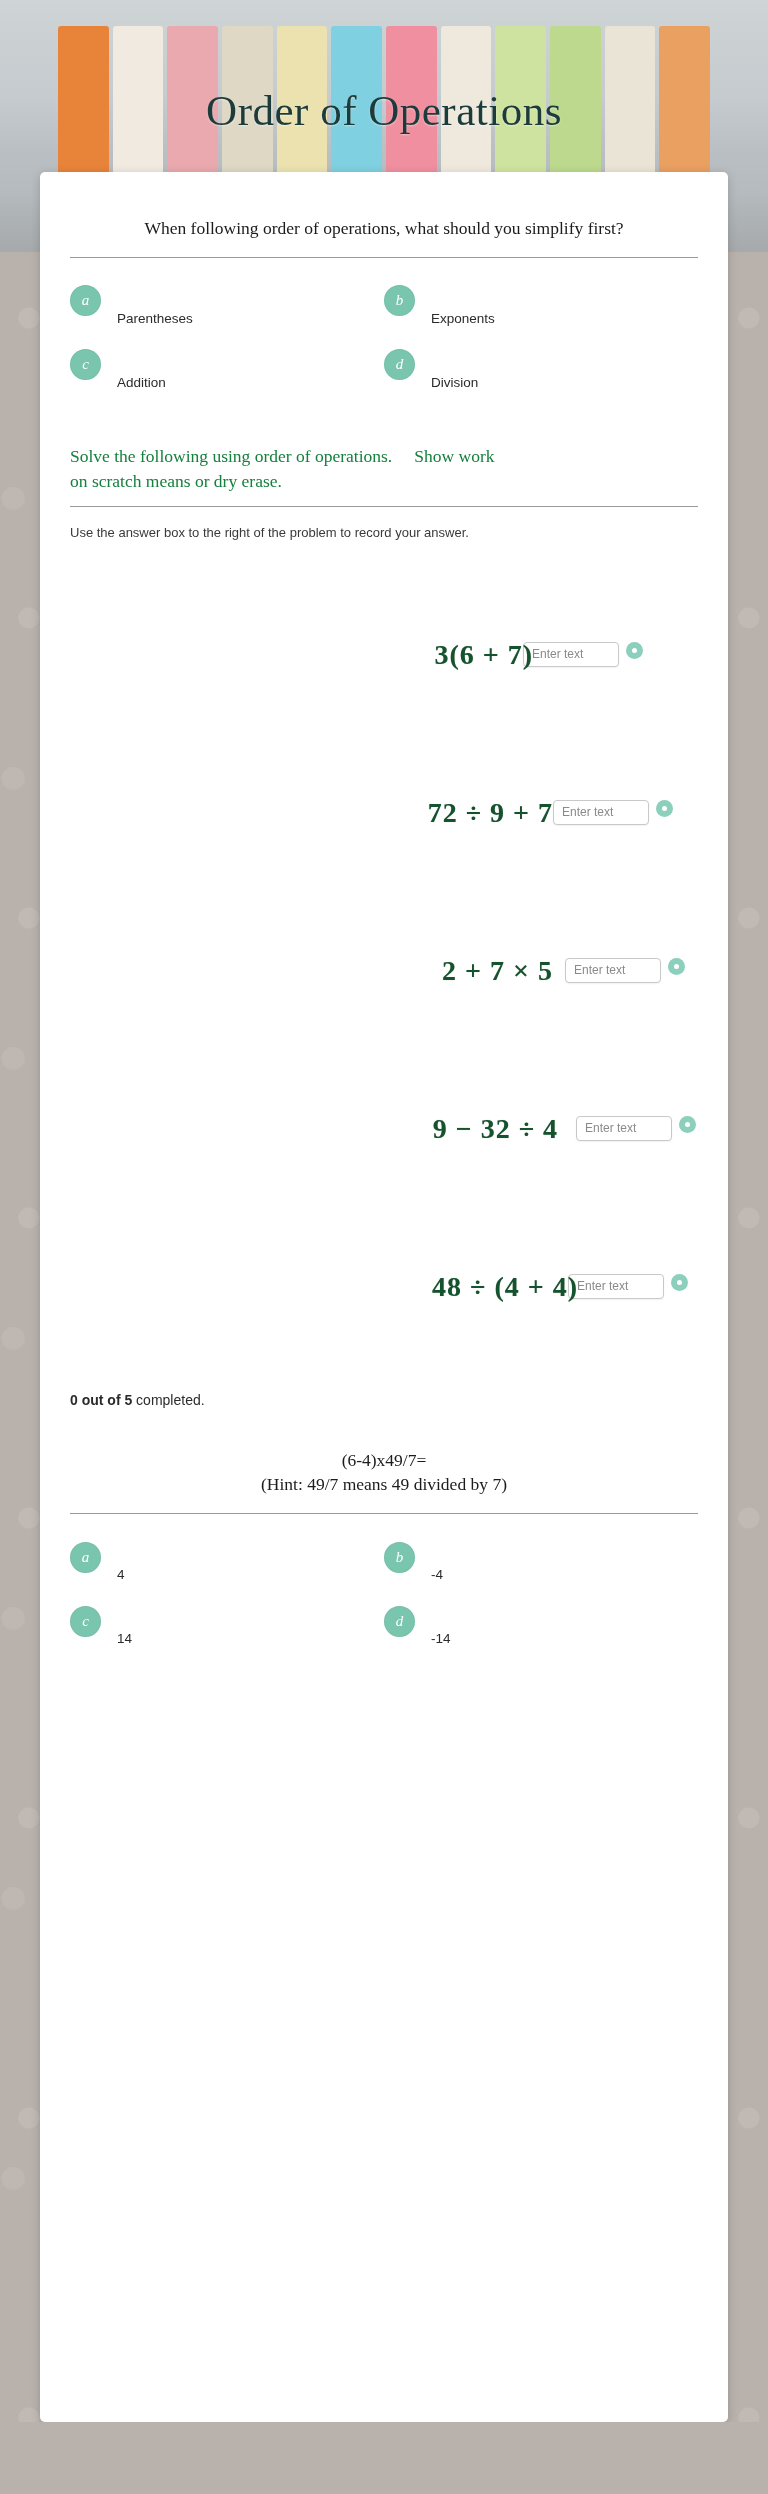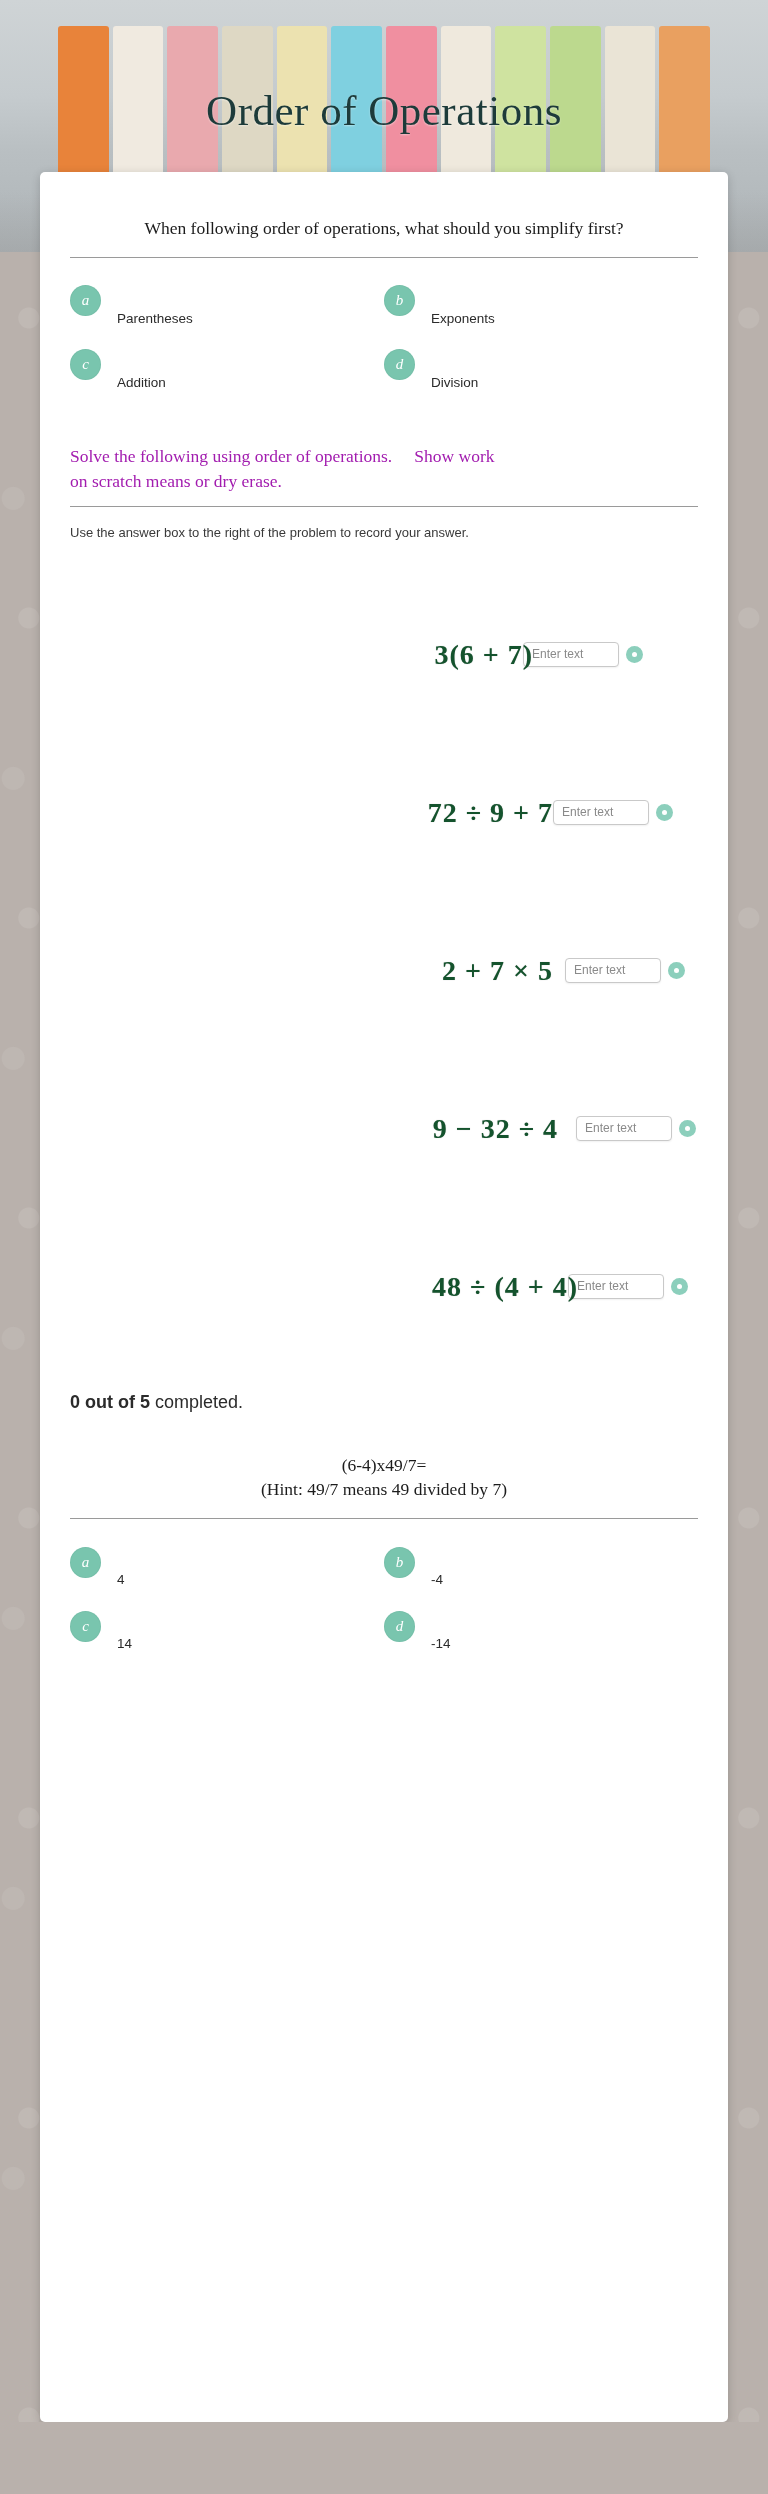--- a/index.html
+++ b/index.html
@@ -86,21 +86,21 @@
     font-family:"Liberation Serif", serif; font-style:italic; font-size:15px;
     flex:0 0 auto;
     box-shadow: inset 0 0 0 1px rgba(0,0,0,.03);
   }
   .choice-label { margin-left:16px; font-size:13.5px; color:#2b2b2b;margin-top:35px; }
 
   .section-gap { height:40px; }
 
   .instr {
     font-family:"Liberation Serif", serif;
-    font-size:17.5px; color:#a21caf; line-height:1.42;
+    font-size:17.5px; color:#15803d; line-height:1.42;
   }
   .instr .spacer { display:inline-block; width:22px; }
   .subnote { font-size:13px; color:#3a3a3a; margin-top:14px; }
 
   
   .problems { margin-top:36px; }
   .prob-row {
     height:158px;
     display:flex; align-items:center; justify-content:flex-end;
     position:relative;
@@ -108,21 +108,21 @@
   .expr {
     font-family:"Liberation Serif", serif;
     font-weight:bold;
     font-size:28px;
     color:#14532d;
     white-space:nowrap;
     filter: blur(.35px);
     text-shadow: 0 0 1px rgba(0,0,0,.25);
     letter-spacing:1px;
   }
-  .answer-wrap { display:flex; align-items:center; flex:0 0 auto; }
+  .answer-wrap { display:flex; flex:0 0 auto; }
   .answer-box {
     width:96px; height:25px;
     border:1px solid #c9c9c9; border-radius:4px;
     background:#fff;
     font-size:12px; color:#8a8a8a;
     padding:0 8px; line-height:23px;
     box-shadow:0 1px 2px rgba(0,0,0,.06);
   }
   .mic {
     width:17px; height:17px; border-radius:50%;
@@ -133,21 +133,21 @@
   .mic i { width:5px; height:5px; border-radius:50%; background:#fff; display:block; }
 
   
   .r1 { padding-right:55px; }
   .r2 { padding-right:25px; }
   .r3 { padding-right:13px; }
   .r4 { padding-right:2px; }
   .r5 { padding-right:10px; }
   .overlap { margin-left:-10px; }
 
-  .progress { margin-top:26px; font-size:18px; color:#2b2b2b; }
+  .progress { margin-top:26px; font-size:14px; color:#2b2b2b; }
   .progress b { font-weight:bold; }
 
   .final { margin-top:40px; }
   .final .q-text { font-size:17.5px; }
 </style>
 </head>
 <body>
 
 <div class="page-bg"></div>
 

